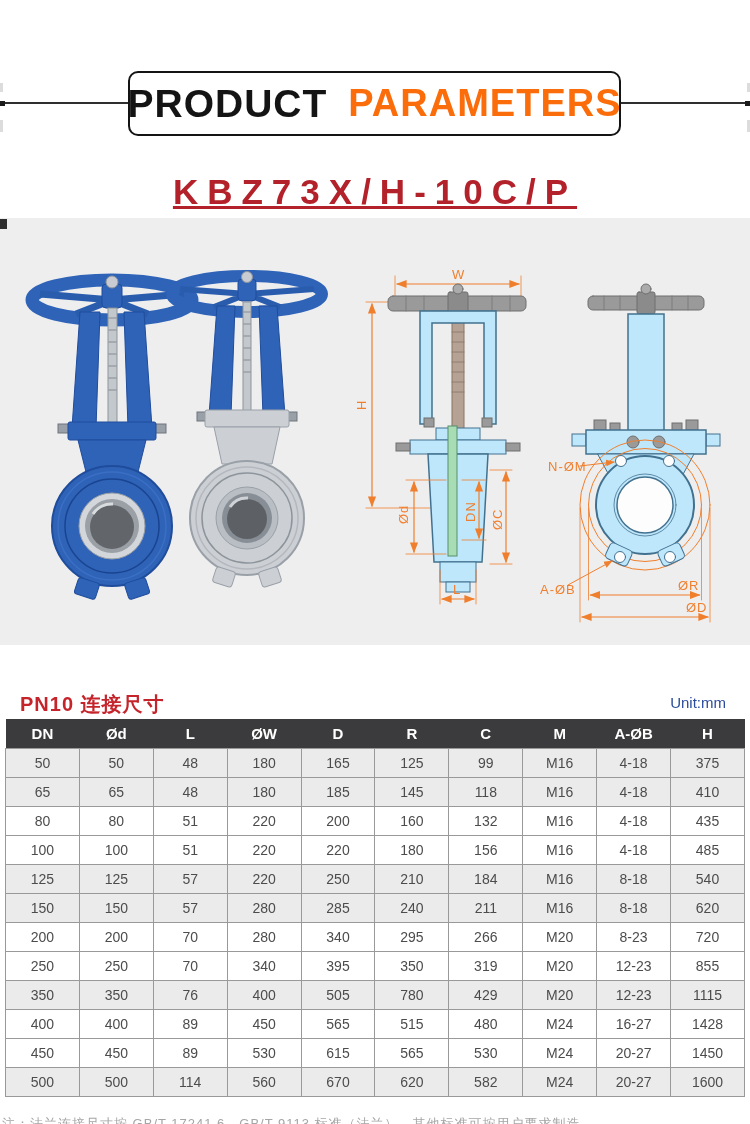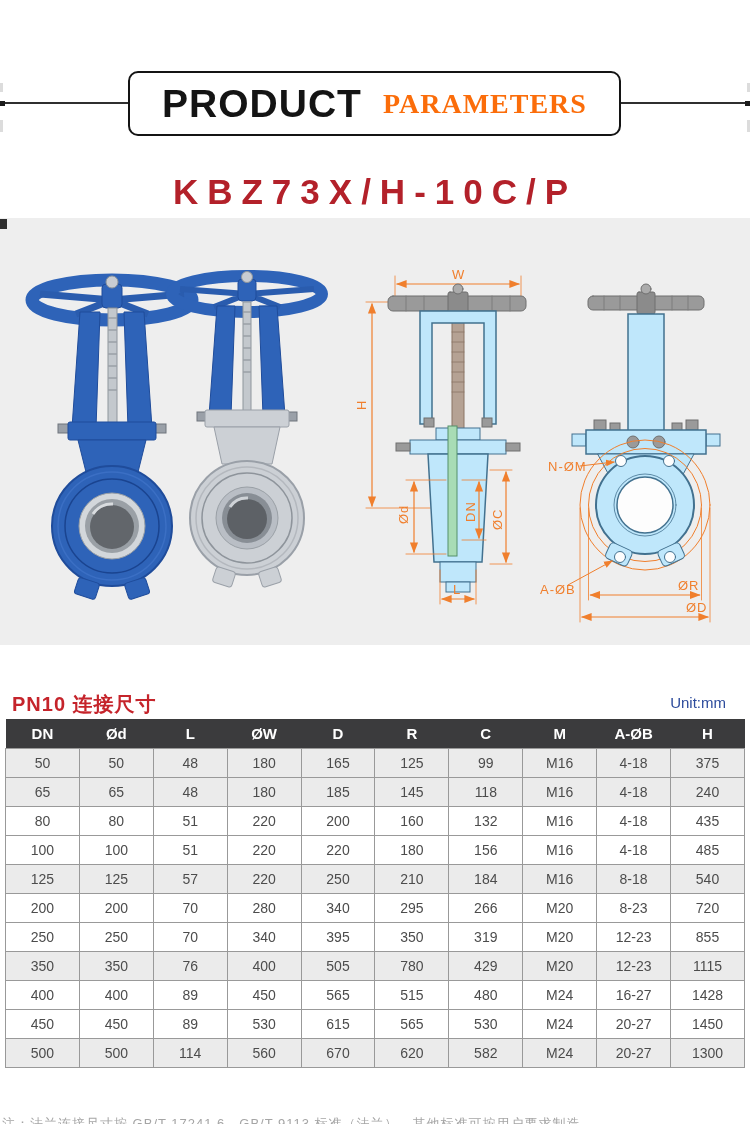--- a/index.html
+++ b/index.html
@@ -8,32 +8,32 @@
 
   
   .hdr-line{position:absolute;left:0;top:102px;width:750px;height:2px;background:#2f2f2f;}
   .edge-nub{position:absolute;background:#1c1c1c;width:5px;height:5px;top:101px;}
   .edge-nub.right{right:0;} .edge-nub.left{left:0;}
   .edge-mark{position:absolute;background:#dcdcdc;width:3px;}
   .hdr-box{position:absolute;left:128px;top:71px;width:489px;height:61px;background:#fff;
            border:2px solid #141414;border-radius:10px;display:flex;align-items:center;
            justify-content:center;gap:21px;}
   .hdr-box .t-black{font-size:39px;font-weight:600;color:#141414;letter-spacing:1px;}
-  .hdr-box .t-orange{font-size:28px;font-weight:600;color:var(--accent-orange);letter-spacing:1px;font-family:Liberation Serif, serif;}
+  .hdr-box .t-orange{font-size:38px;font-weight:600;color:var(--accent-orange);letter-spacing:1px;}
 
   .model-title{position:absolute;left:0;top:172px;width:100%;text-align:center;
-               font-size:35px;font-weight:700;letter-spacing:9px;color:var(--model-red);}
+               font-size:35px;font-weight:700;letter-spacing:9px;color:var(--model-red);text-decoration:underline;}
 
   
   .panel{position:absolute;left:0;top:218px;width:750px;height:427px;background:var(--panel-gray);}
   .panel svg{position:absolute;left:0;top:0;}
   .panel-nub{position:absolute;left:0;top:219px;width:7px;height:10px;background:#2e2e2e;}
 
   
-  .spec-title{position:absolute;left:12px;top:691px;font-size:20px;font-weight:700;
+  .spec-title{position:absolute;left:20px;top:691px;font-size:20px;font-weight:700;
               color:var(--section-red);letter-spacing:1px;}
   .unit-label{position:absolute;right:24px;top:694px;font-size:15px;font-weight:500;
               color:var(--unit-blue);}
   table.spec{position:absolute;left:5px;top:719px;width:740px;border-collapse:collapse;
              table-layout:fixed;}
   table.spec th{background:var(--table-header-bg);color:#fff;font-size:15px;font-weight:700;
                 height:27px;border:none;text-align:center;}
   table.spec td{font-size:14px;color:var(--cell-text);height:26px;text-align:center;
                 border:1px solid var(--grid-line);background:#fff;}
   table.spec tr.shaded td{background:var(--row-shade);}
@@ -260,21 +260,21 @@
         <tr class="shaded">
           <td>65</td>
           <td>65</td>
           <td>48</td>
           <td>180</td>
           <td>185</td>
           <td>145</td>
           <td>118</td>
           <td>M16</td>
           <td>4-18</td>
-          <td>240</td>
+          <td>410</td>
         </tr>
         <tr>
           <td>80</td>
           <td>80</td>
           <td>51</td>
           <td>220</td>
           <td>200</td>
           <td>160</td>
           <td>132</td>
           <td>M16</td>
@@ -297,20 +297,32 @@
           <td>125</td>
           <td>125</td>
           <td>57</td>
           <td>220</td>
           <td>250</td>
           <td>210</td>
           <td>184</td>
           <td>M16</td>
           <td>8-18</td>
           <td>540</td>
+        </tr>
+        <tr class="shaded">
+          <td>150</td>
+          <td>150</td>
+          <td>57</td>
+          <td>280</td>
+          <td>285</td>
+          <td>240</td>
+          <td>211</td>
+          <td>M16</td>
+          <td>8-18</td>
+          <td>620</td>
         </tr>
         <tr>
           <td>200</td>
           <td>200</td>
           <td>70</td>
           <td>280</td>
           <td>340</td>
           <td>295</td>
           <td>266</td>
           <td>M20</td>
@@ -368,20 +380,20 @@
         <tr class="shaded">
           <td>500</td>
           <td>500</td>
           <td>114</td>
           <td>560</td>
           <td>670</td>
           <td>620</td>
           <td>582</td>
           <td>M24</td>
           <td>20-27</td>
-          <td>1300</td>
+          <td>1600</td>
         </tr>
       </tbody>
   </table>
 
   <div class="footer-clip">注：法兰连接尺寸按 GB/T 17241.6、GB/T 9113 标准（法兰），其他标准可按用户要求制造</div>
 
 </div>
 
 </body></html>

